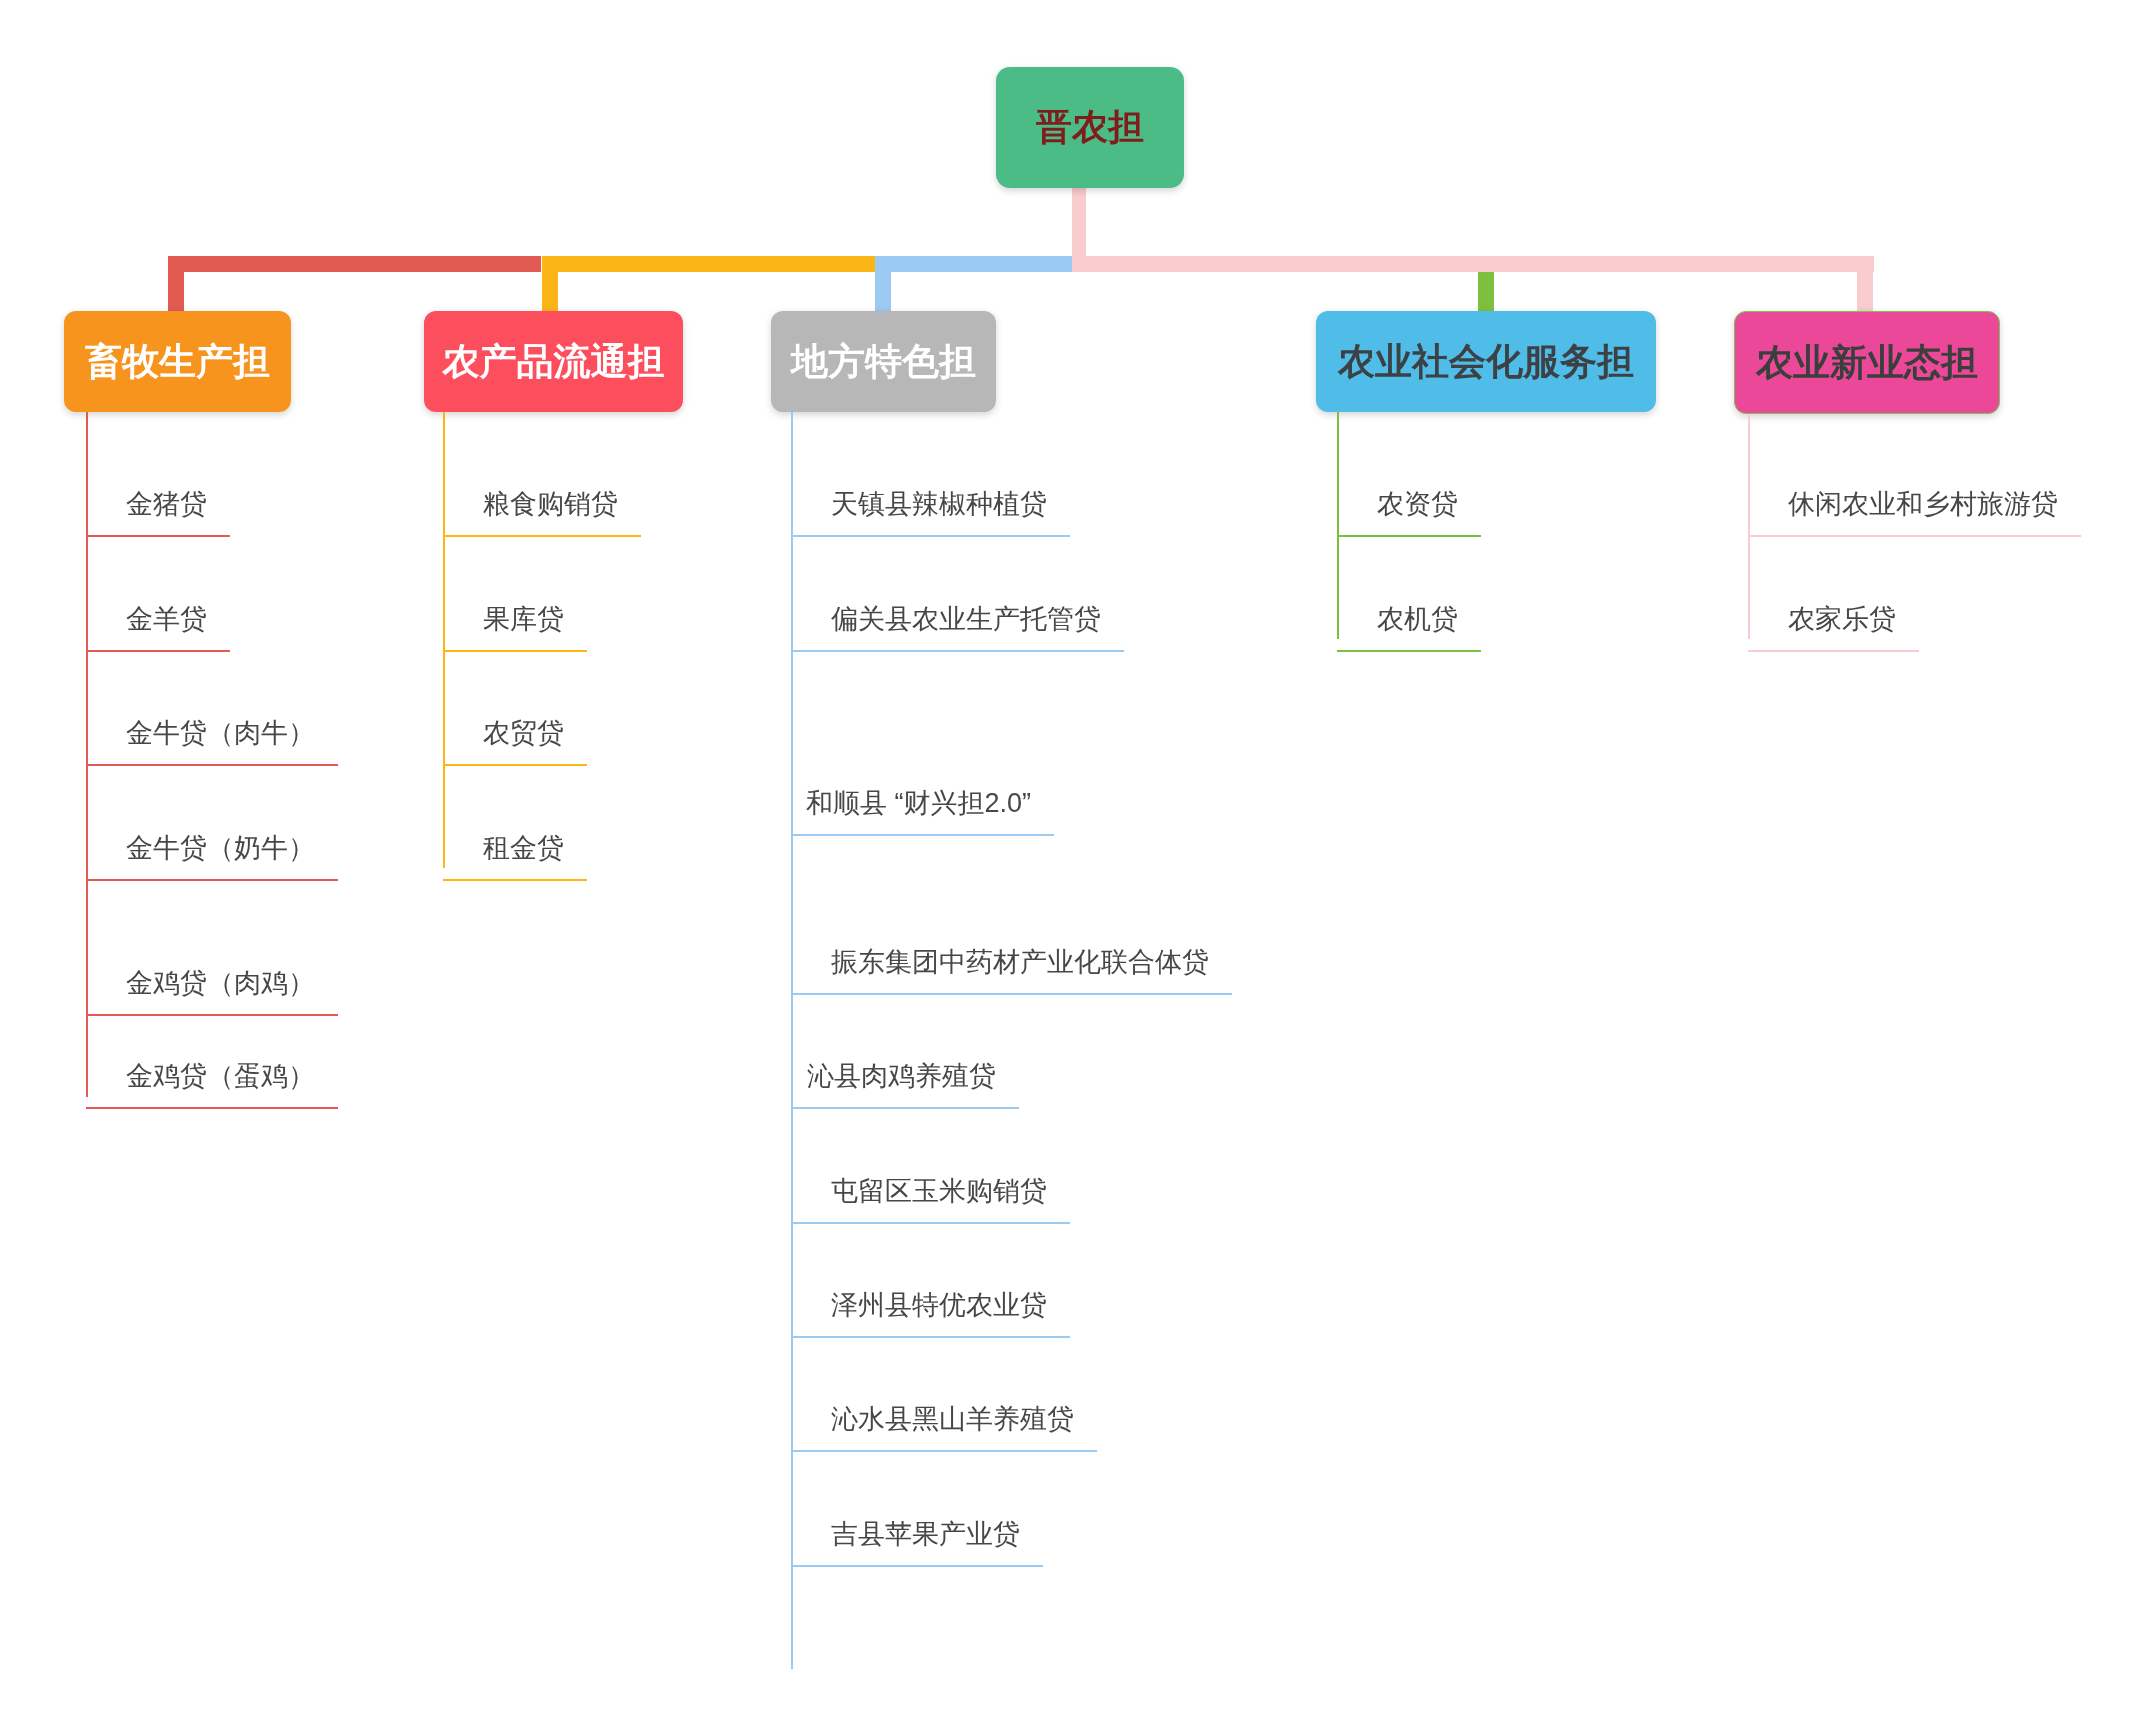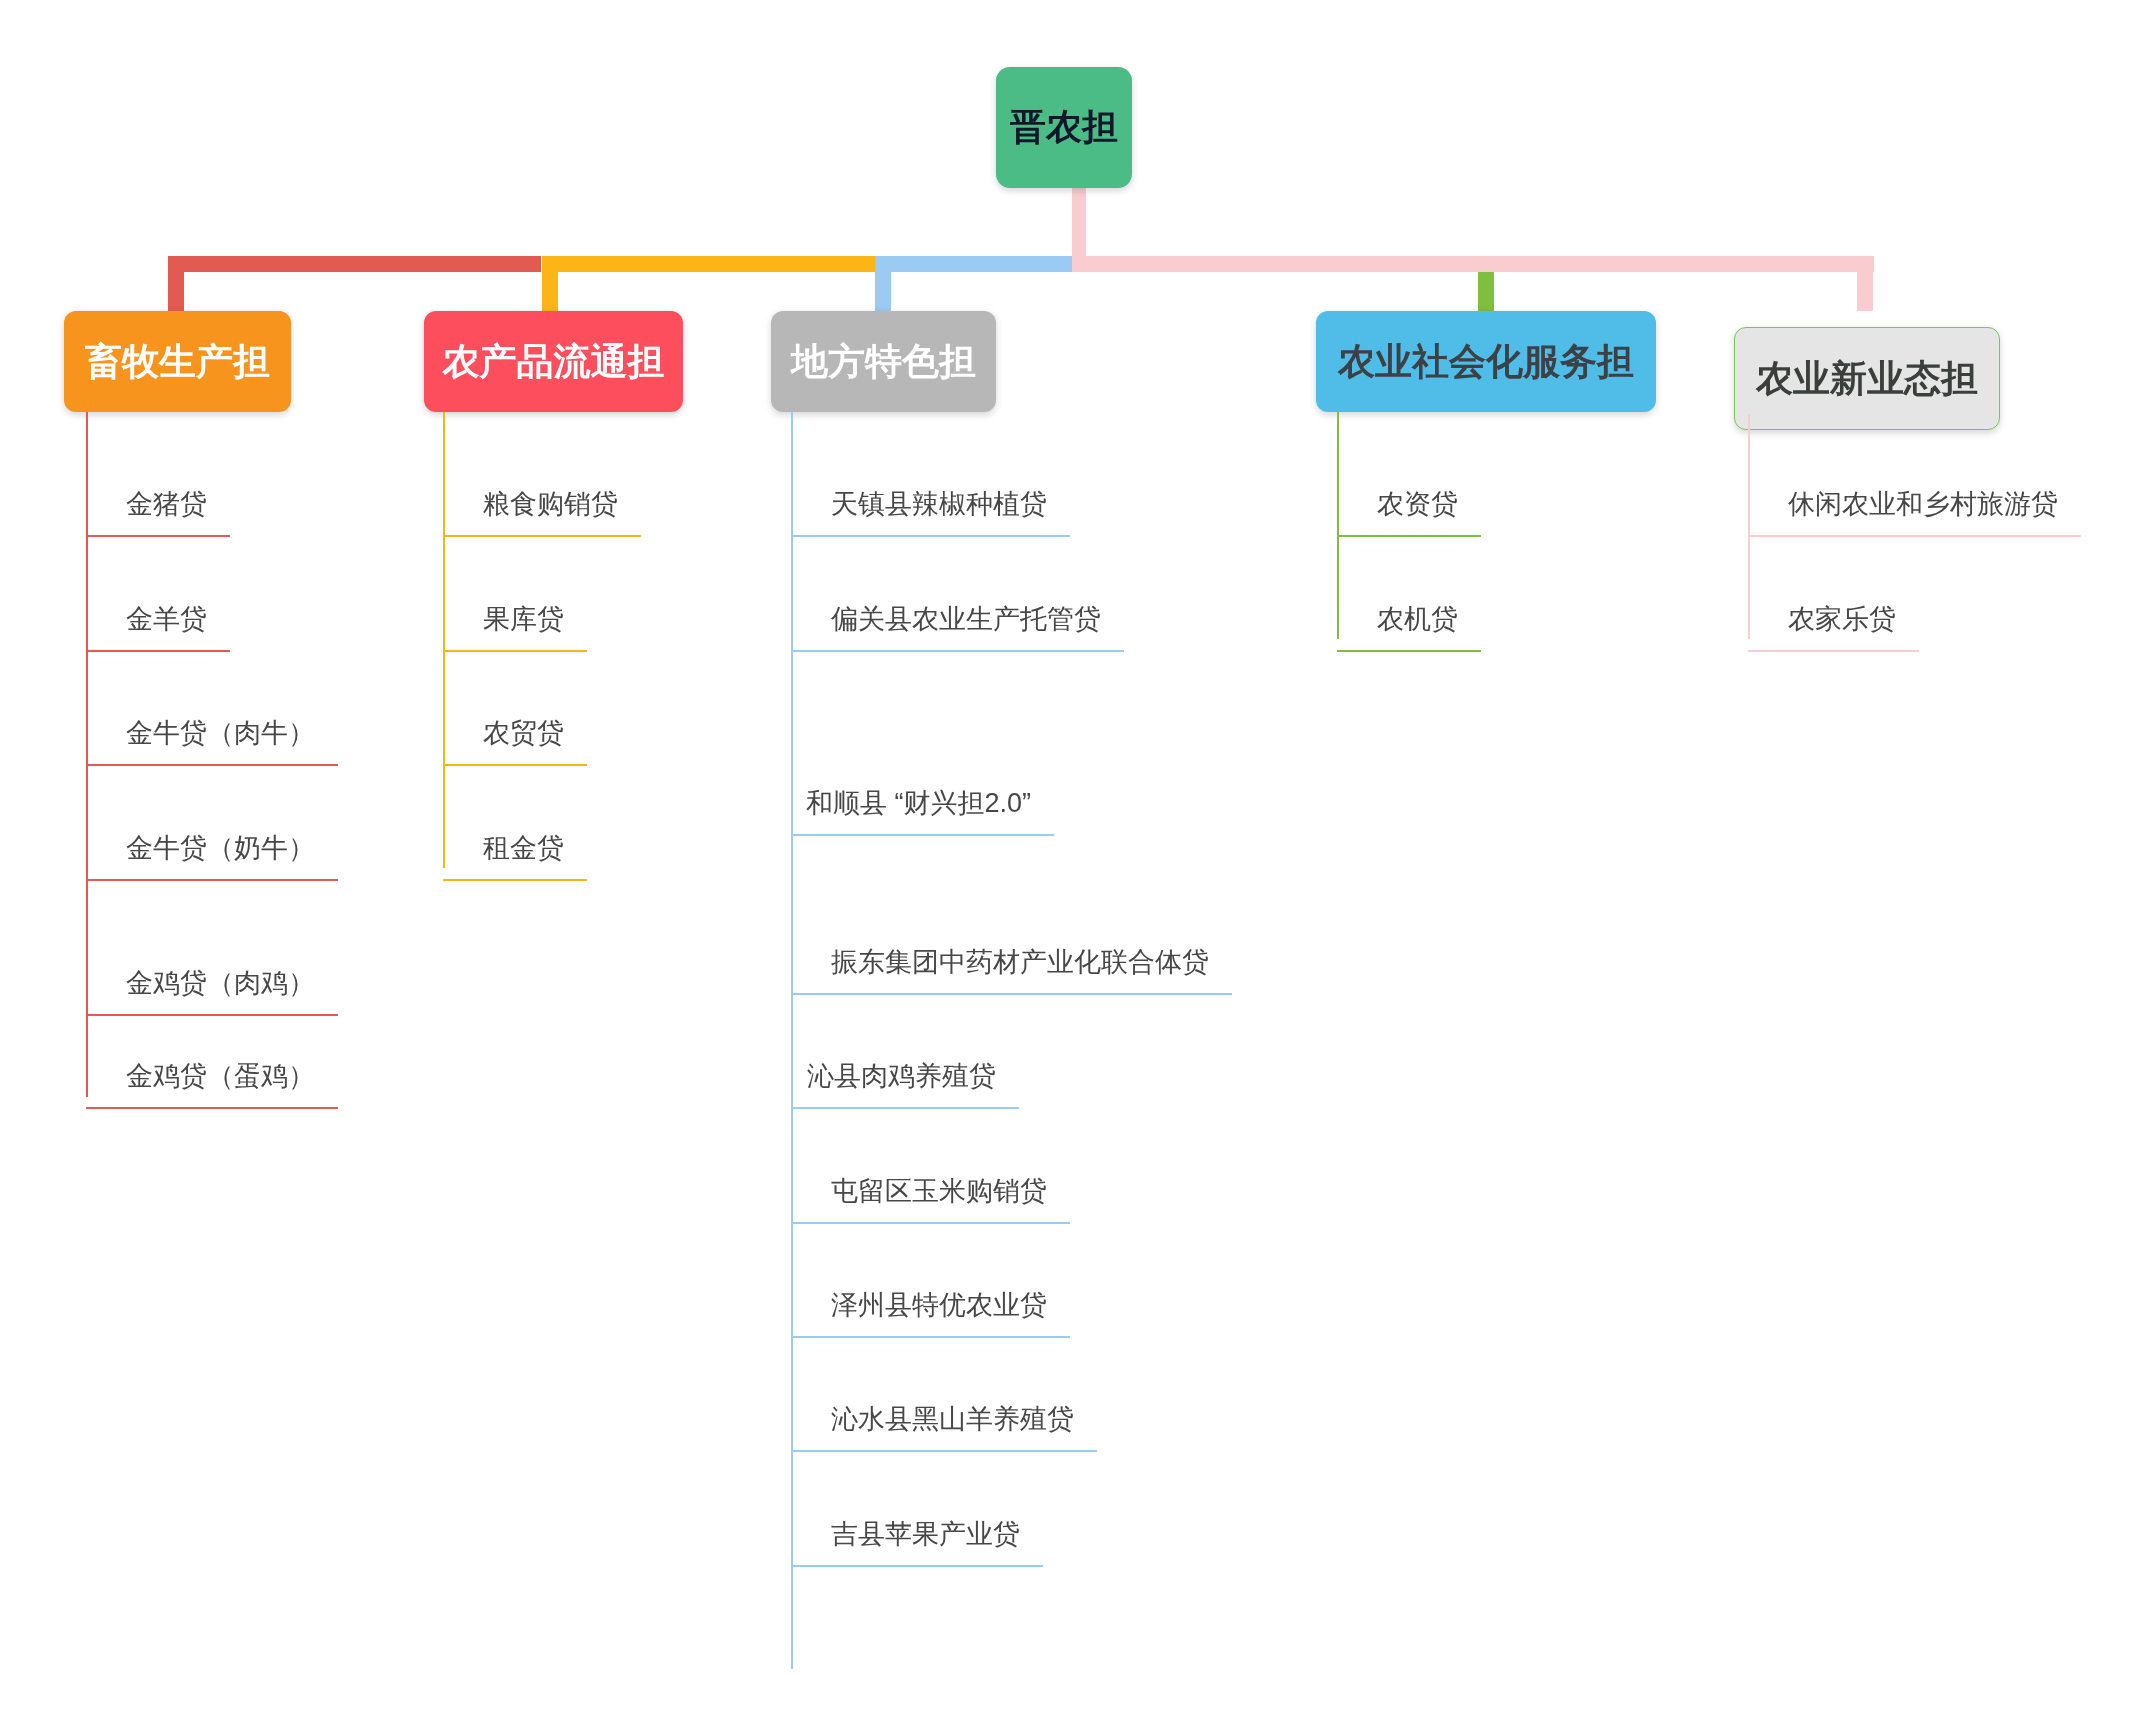--- a/index.html
+++ b/index.html
@@ -11,27 +11,27 @@
   .c-red{background:#E25B53;}
   .c-yellow{background:#FBB516;}
   .c-blue{background:#9BCAF3;}
   .c-green{background:#7FBF3F;}
   .c-pink{background:#F9CCCF;}
 
   
   .node{position:absolute;display:flex;align-items:center;justify-content:center;
         border-radius:12px;font-weight:bold;white-space:nowrap;
         box-shadow:0 2.8px 7.5px rgba(0,0,0,0.16);}
-  .root-node{left:996px;top:67px;width:136px;height:121px;background:#4CBC86;
-        color:#0f172a;font-size:36px;border-radius:14px;}
+  .root-node{left:996px;top:67px;width:188px;height:121px;background:#4CBC86;
+        color:#7f1d1d;font-size:36px;border-radius:14px;}
   .n0{left:64px; top:311px;width:227px;height:101px;background:#F7941E;color:#ffffff;font-size:37px;}
   .n1{left:424px; top:311px;width:259px;height:101px;background:#FC4E5C;color:#ffffff;font-size:37px;}
   .n2{left:771px;top:311px;width:225px;height:101px;background:#B7B7B7;color:#ffffff;font-size:37px;}
   .n3{left:1316px;top:311px;width:340px;height:101px;background:#50BCE8;color:#3C4145;font-size:37px;}
-  .n4{left:1734px;top:327px;width:264px;height:101px;background:#e5e5e5;color:#3A3F3C;font-size:37px;
+  .n4{left:1734px;top:311px;width:264px;height:101px;background:#ec4899;color:#3A3F3C;font-size:37px;
       border:1.9px solid #7AC653;}
 
   
   .spine{position:absolute;width:2.3px;}
 
   
   .child{position:absolute;height:51px;display:flex;align-items:flex-end;
          padding:0 23px 13px 40px;border-bottom:2.3px solid;white-space:nowrap;
          font-size:27px;color:#474747;background:transparent;}
   .u-red{border-color:#E25B53;}

